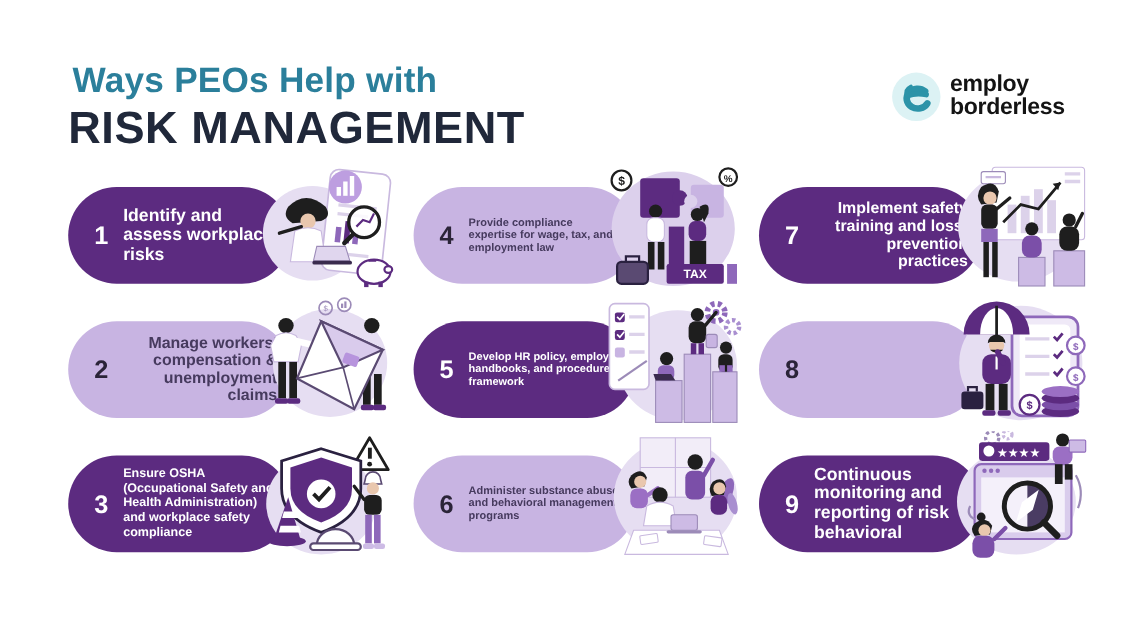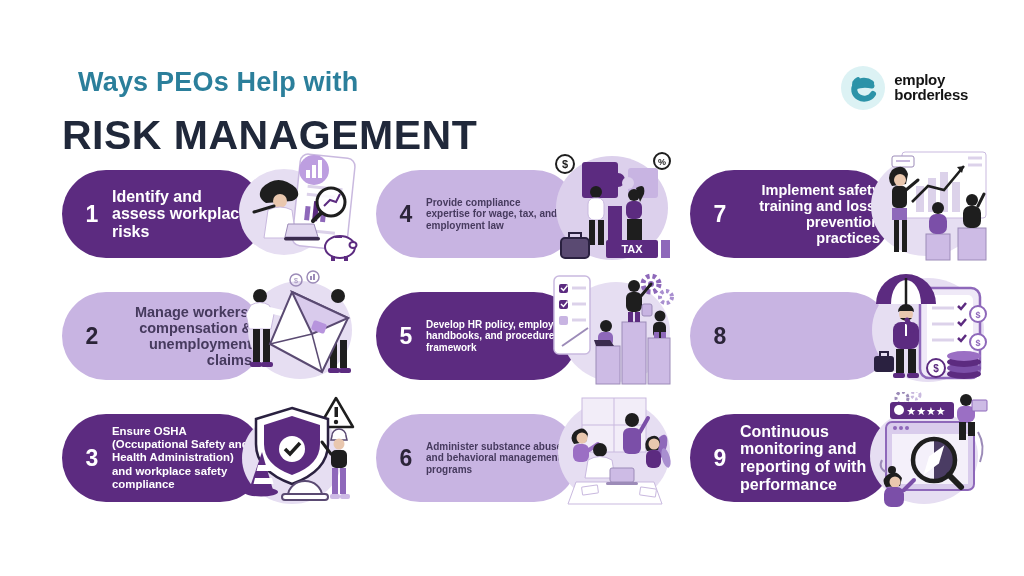--- a/index.html
+++ b/index.html
@@ -8,37 +8,37 @@
     width: 1024px; height: 576px;
     background: #ffffff;
     font-family: "Liberation Sans", sans-serif;
     position: relative;
     overflow: hidden;
   }
 
   
   .header { position: absolute; left: 62px; top: 52px; }
   .subtitle {
-    font-size: 27px; font-weight: 600; color: #2B7F9B;
-    margin: 16px; line-height: 1.1; letter-spacing: 0.2px;
+    font-size: 32px; font-weight: 600; color: #2B7F9B;
+    margin: 4px; line-height: 1.1; letter-spacing: 0.2px;
   }
   .title {
     font-size: 41px; font-weight: 800; color: #20283A;
     margin: 2px 16px 0 0; line-height: 1.05; letter-spacing: 0.5px;
   }
 
   
   .logo { position: absolute; right: 56px; top: 66px; display: flex; align-items: center; gap: 9px; }
   .logo-mark {
     width: 44px; height: 44px; border-radius: 50%;
     background: #DCF2F4; display: flex; align-items: center; justify-content: center;
     flex: 0 0 44px;
   }
   .logo-text {
-    font-size: 15px; font-weight: 700; color: #141414;
+    font-size: 21px; font-weight: 700; color: #141414;
     line-height: 0.98; letter-spacing: -0.3px;
   }
 
   
   .grid {
     position: absolute; left: 62px; top: 148px;
     display: grid;
     grid-template-columns: repeat(3, 300px);
     grid-auto-rows: 118px;
     column-gap: 14px; row-gap: 4px;
@@ -386,21 +386,21 @@
         <rect x="58" y="90" width="32" height="3" rx="1.5" fill="#9C8BB8"></rect>
         <rect x="34" y="94" width="16" height="8" rx="1" fill="#fff" stroke="#C9B9DF" transform="rotate(-8 42 98)"></rect>
         <rect x="92" y="96" width="16" height="8" rx="1" fill="#fff" stroke="#C9B9DF" transform="rotate(8 100 100)"></rect>
       </svg>
     </div>
   </div>
 
   <div class="card fs16">
     <div class="pill dark">
       <span class="num">9</span>
-      <span class="txt">Continuous monitoring and reporting of with performance</span>
+      <span class="txt">Continuous monitoring and reporting of risk behavioral</span>
     </div>
     <div class="illus">
       <svg viewBox="0 0 128 118">
         <ellipse cx="62" cy="64" rx="54" ry="48" fill="#E6DEF2"></ellipse>
         <circle cx="40" cy="6" r="6" fill="none" stroke="#9C8BB8" stroke-width="3" stroke-dasharray="3 2.5"></circle>
         <circle cx="54" cy="3" r="4" fill="none" stroke="#C9B9DF" stroke-width="3" stroke-dasharray="2.5 2"></circle>
         <rect x="28" y="10" width="64" height="17" rx="3" fill="#5C2B80"></rect>
         <circle cx="37" cy="18" r="5" fill="#fff"></circle>
         <text x="64" y="23" font-size="11" text-anchor="middle" fill="#fff">★★★★</text>
         <rect x="24" y="30" width="88" height="68" rx="6" fill="#D9CCEC" stroke="#8E68BA" stroke-width="2"></rect>

